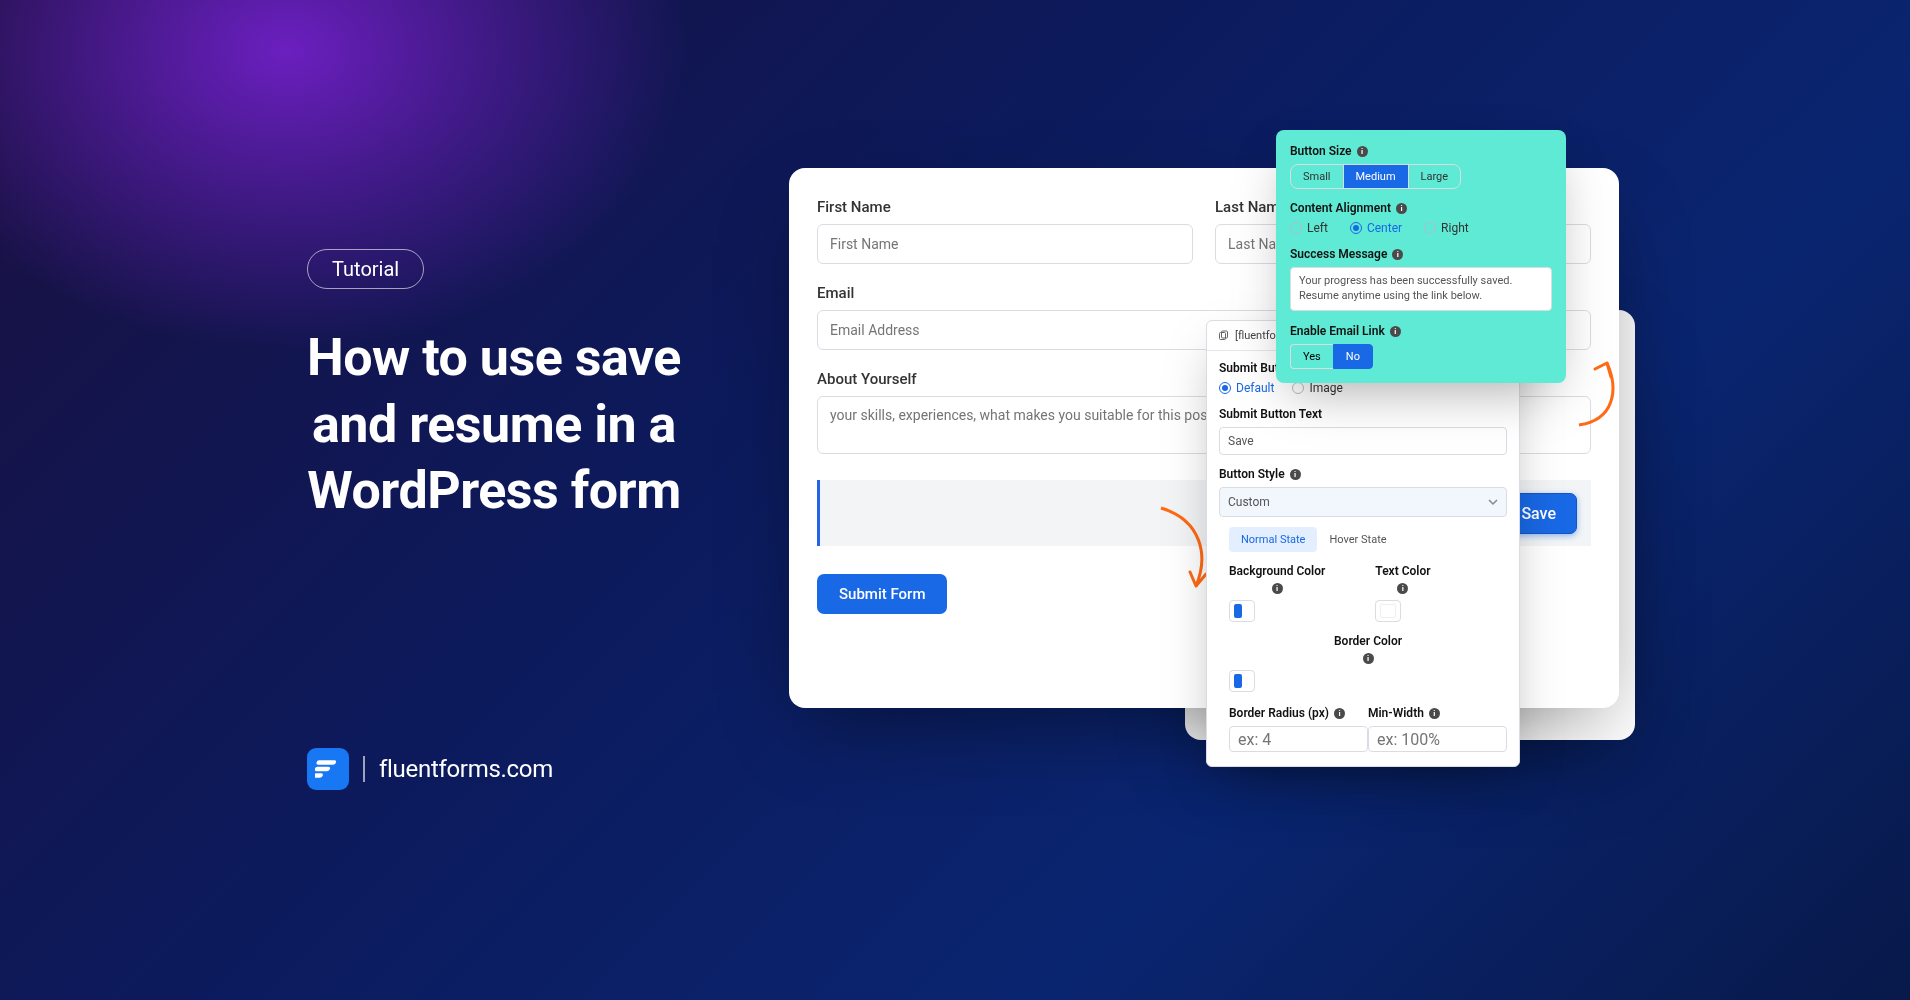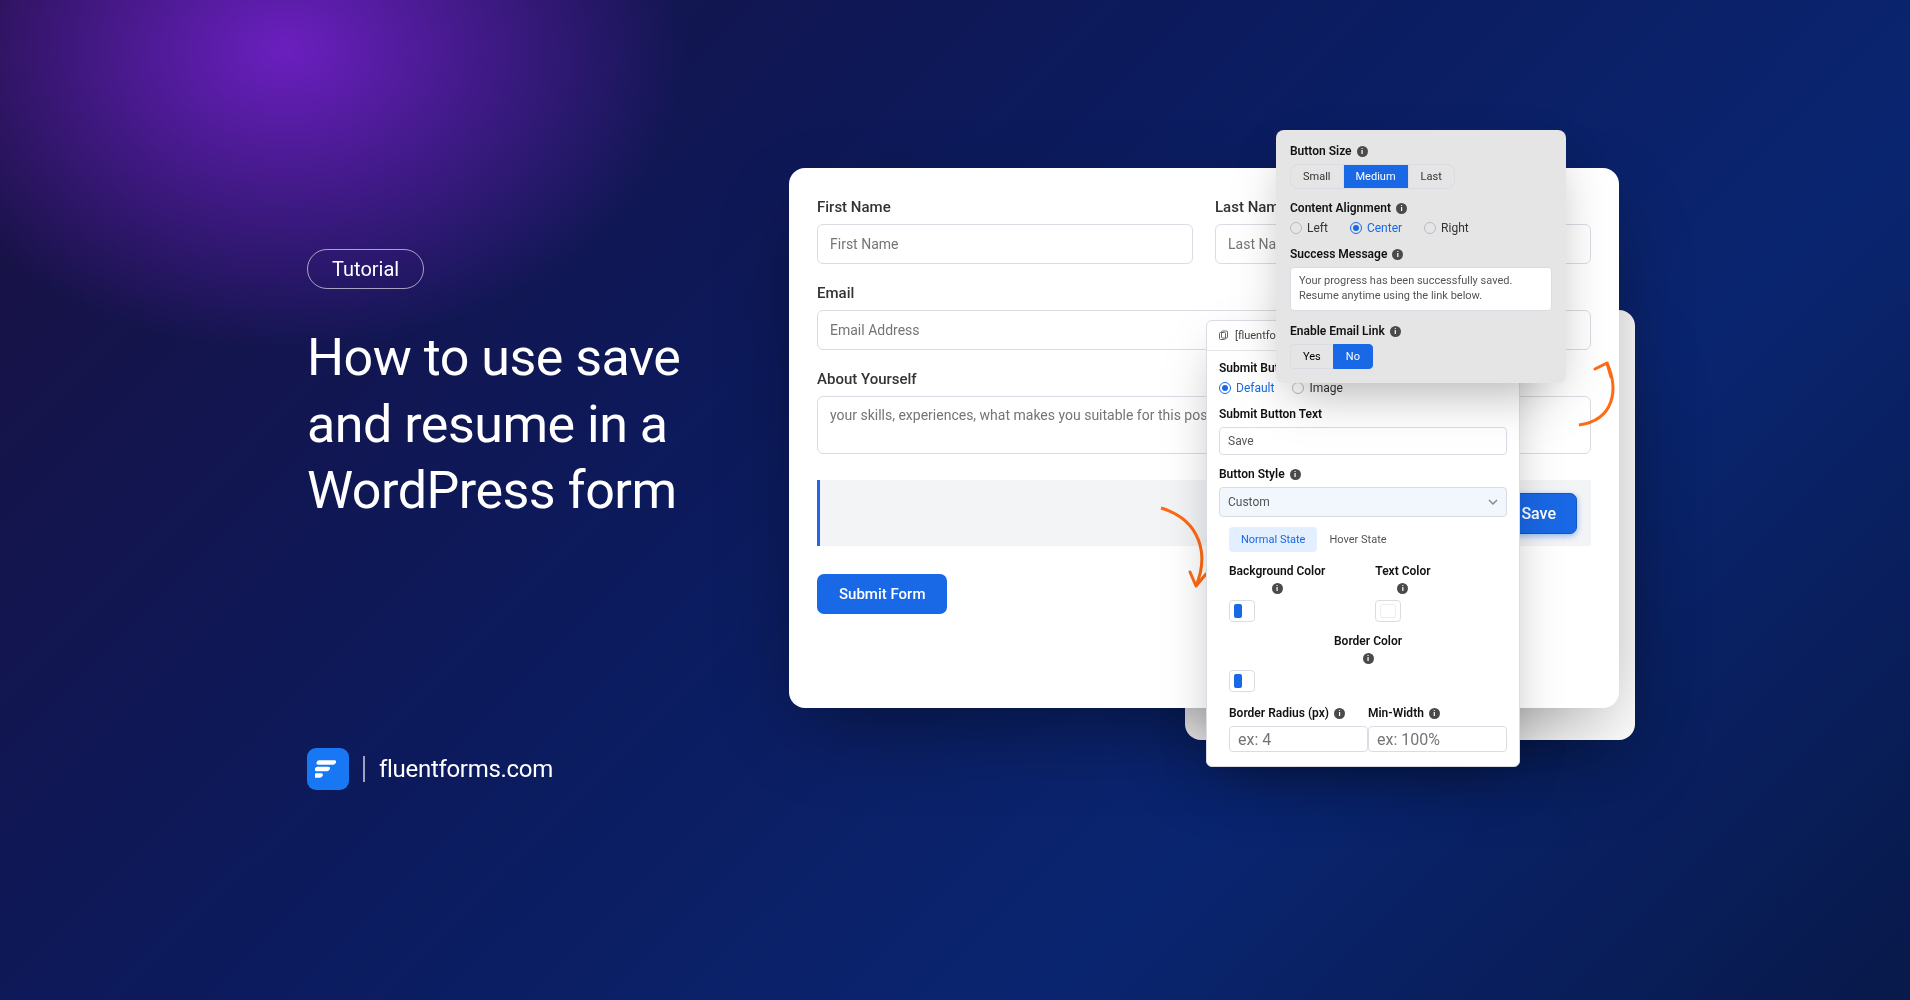--- a/index.html
+++ b/index.html
@@ -13,21 +13,21 @@
 }
 .canvas { position: absolute; left: 50%; top: 50%; width: 1528px; height: 800px; transform: translate(-50%, -50%); }
 .tutorial-badge {
   position: absolute; left: 116px; top: 149px;
   border: 1.5px solid rgba(255,255,255,0.6);
   border-radius: 999px; padding: 7px 24px;
   color: #fff; font-size: 20px; font-weight: 400;
 }
 .headline {
   position: absolute; left: 116px; top: 225px;
-  color: #fff; font-size: 52px; line-height: 1.28; font-weight: 400; letter-spacing: -0.5px;
+  color: #fff; font-size: 52px; line-height: 1.28; font-weight: 700; letter-spacing: -0.5px; text-align: center;
 }
 .brand { position: absolute; left: 116px; bottom: 110px; display: flex; align-items: center; gap: 14px; }
 .brand-logo {
   width: 42px; height: 42px; border-radius: 9px; background: #1877f2;
   display: flex; align-items: center; justify-content: center;
 }
 .brand-logo svg { width: 26px; height: 26px; }
 .brand-sep { width: 2px; height: 26px; background: rgba(255,255,255,0.6); }
 .brand-text { color: #fff; font-size: 24px; font-weight: 400; letter-spacing: -0.3px; }
 
@@ -97,21 +97,21 @@
 .color-row { display:flex; gap:50px; margin-bottom:12px; }
 .color-block .sp-label { margin-bottom:6px;flex-direction:column; }
 .swatch { width:26px; height:22px; border:1px solid #d9dde3; border-radius:4px; display:flex; align-items:center; justify-content:center; padding:0 4px; }
 .swatch-inner { width:100%; height:14px; border-radius:2px; }
 .br-row { display:flex; }
 .br-row .col { flex:1; }
 .ph-input { width:100%; height:26px; border:1px solid #d9dde3; border-radius:4px; padding:0 8px; font-size:16px; color:#aaa; }
 
 
 .top-panel {
-  position: absolute; left: 1085px; top: 30px; width: 290px; background: #e5e5e5;
+  position: absolute; left: 1085px; top: 30px; width: 290px; background: #5eead4;
   border-radius: 8px; box-shadow: 0 20px 50px -15px rgba(0,0,0,0.35);
   padding: 14px 14px 14px 14px; font-size: 12px;
 }
 .seg-group { display:flex; border:1px solid #d9dde3; border-radius:8px; overflow:hidden; width:fit-content; margin-bottom:12px; }
 .seg { padding:5px 12px; font-size:11px; color:#333; border-right:1px solid #d9dde3; cursor:pointer; }
 .seg:last-child { border-right:none; }
 .seg.active { background:#1968e5; color:#fff; }
 .msg-box { width:100%; height:44px; border:1px solid #d9dde3; border-radius:4px; padding:6px 8px; font-size:11px; color:#555; resize:none; margin-bottom:10px; line-height:1.35; }
 .yn-group { display:flex; align-items:center; gap:0; }
 .yn { padding:5px 12px; font-size:11px; border:1px solid #d9dde3; cursor:pointer; }
@@ -291,21 +291,21 @@
   </svg>
 
   <div class="top-panel">
     <div class="sp-label">
       <span>Button Size</span>
         <span class="info-dot">i</span>
     </div>
     <div class="seg-group">
       <div class="seg">Small</div>
       <div class="seg active">Medium</div>
-      <div class="seg">Last</div>
+      <div class="seg">Large</div>
     </div>
 
     <div class="sp-label">
       <span>Content Alignment</span>
         <span class="info-dot">i</span>
     </div>
     <div class="radio-row" style="gap:22px;">
       <div class="radio">
           <span class="r-outer"></span>
           <span>Left</span>

